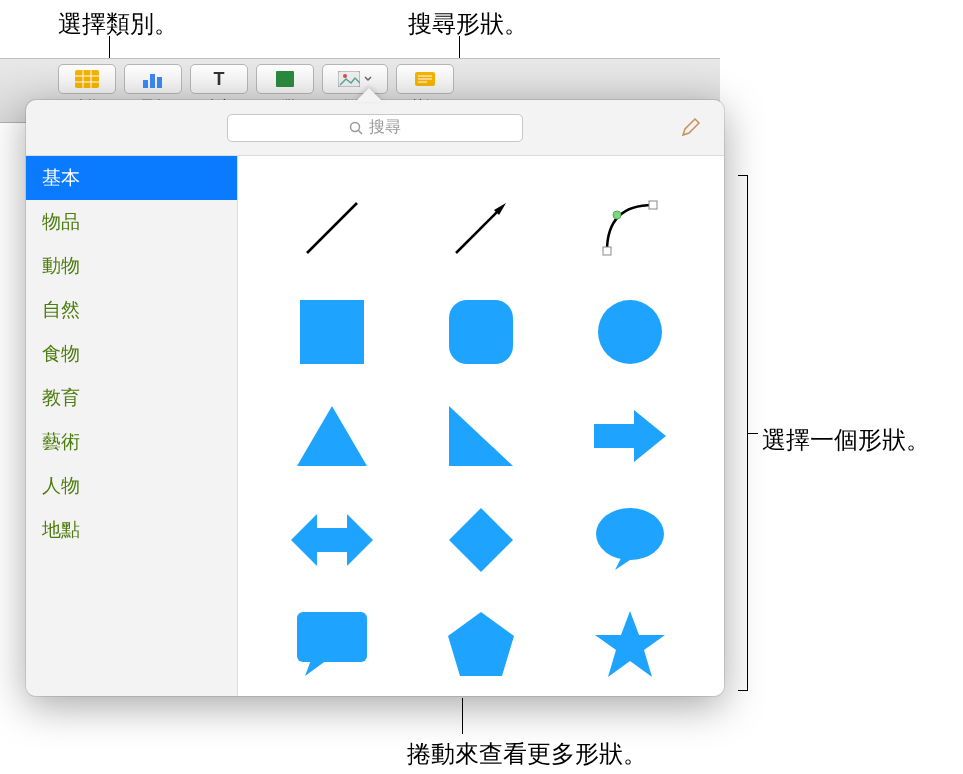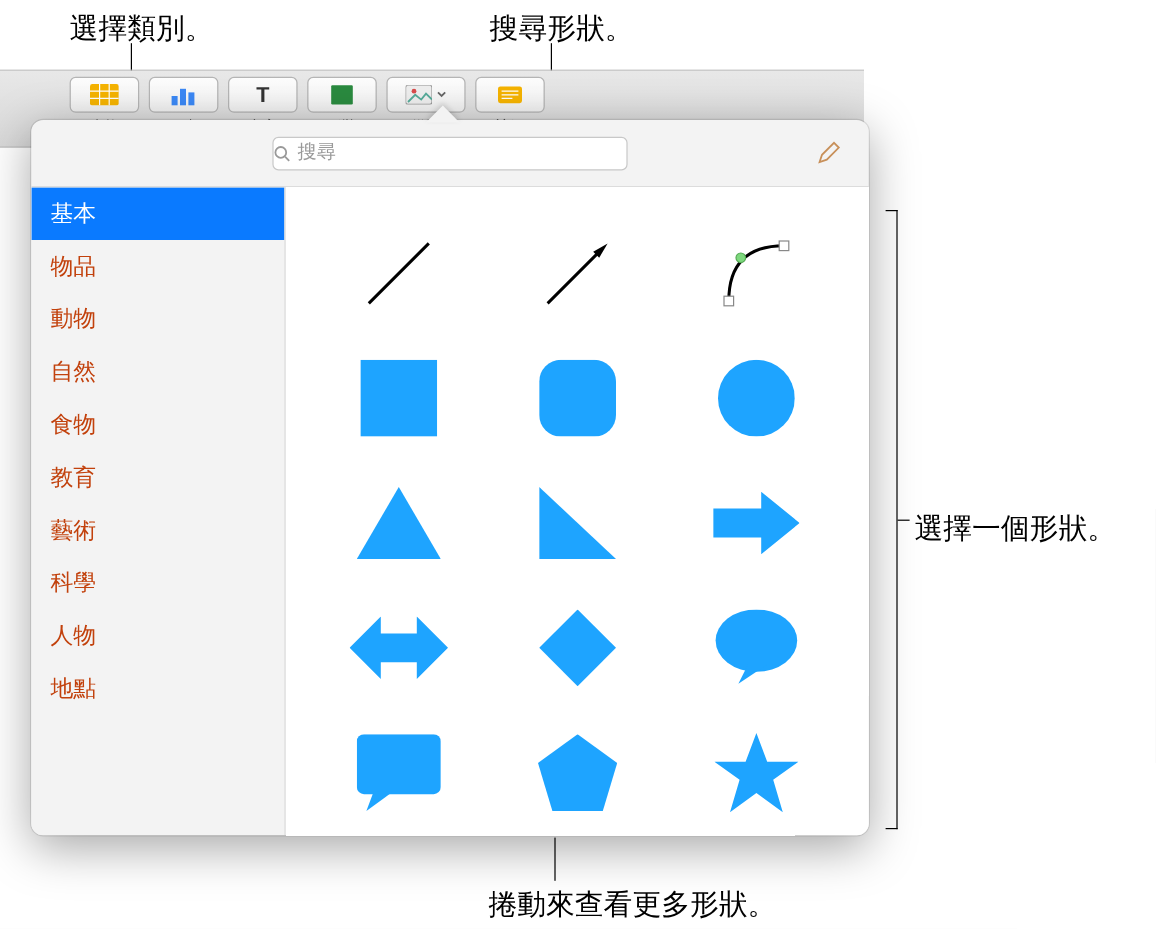--- a/index.html
+++ b/index.html
@@ -102,21 +102,21 @@
       border-bottom: 1px solid #dcdcdc;
     }
     .search-box {
       width: 296px;
       height: 28px;
       border: 1px solid #c8c8c8;
       border-radius: 5px;
       background: #fff;
       display: flex;
       align-items: center;
-      justify-content: flex-start;
+      justify-content: center;
       gap: 6px;
       color: #999;
       font-size: 16px;
     }
     .search-box svg { flex-shrink: 0; }
     .draw-tool {
       position: absolute;
       right: 20px;
       top: 14px;
       width: 28px;
@@ -133,21 +133,21 @@
     }
     .sidebar {
       width: 212px;
       background: #f3f3f3;
       overflow-y: auto;
       border-right: 1px solid #dcdcdc;
     }
     .sidebar-item {
       padding: 9px 16px;
       font-size: 19px;
-      color: #c2410c;
+      color: #4d7c0f;
       cursor: pointer;
     }
     .sidebar-item.selected {
       background: #0a7aff;
       color: #fff;
     }
     
     .shapes-grid {
       flex: 1;
       background: #fff;
@@ -275,21 +275,20 @@
 
   <div class="popover-body">
     <div class="sidebar">
       <div class="sidebar-item selected">基本</div>
       <div class="sidebar-item">物品</div>
       <div class="sidebar-item">動物</div>
       <div class="sidebar-item">自然</div>
       <div class="sidebar-item">食物</div>
       <div class="sidebar-item">教育</div>
       <div class="sidebar-item">藝術</div>
-      <div class="sidebar-item">科學</div>
       <div class="sidebar-item">人物</div>
       <div class="sidebar-item">地點</div>
     </div>
 
     <div class="shapes-grid">
 
       <div class="shape-cell">
         <svg width="70" height="70">
             <line x1="10" y1="60" x2="60" y2="10" stroke="#000" stroke-width="2.5"></line>
           </svg>

